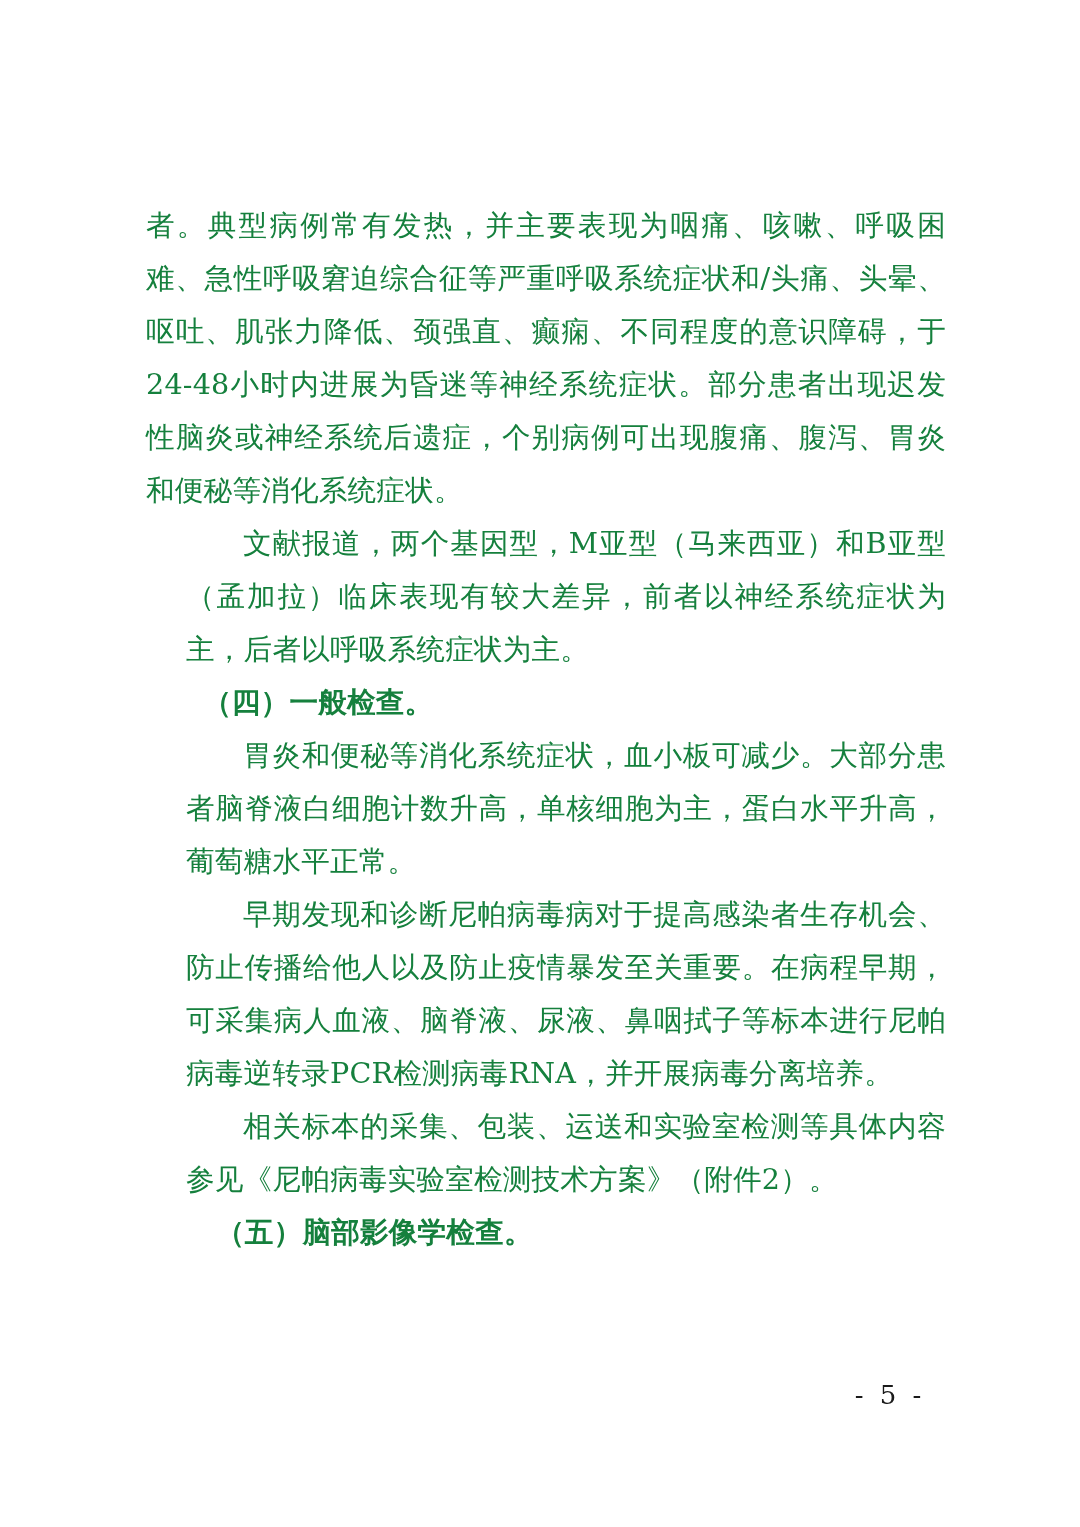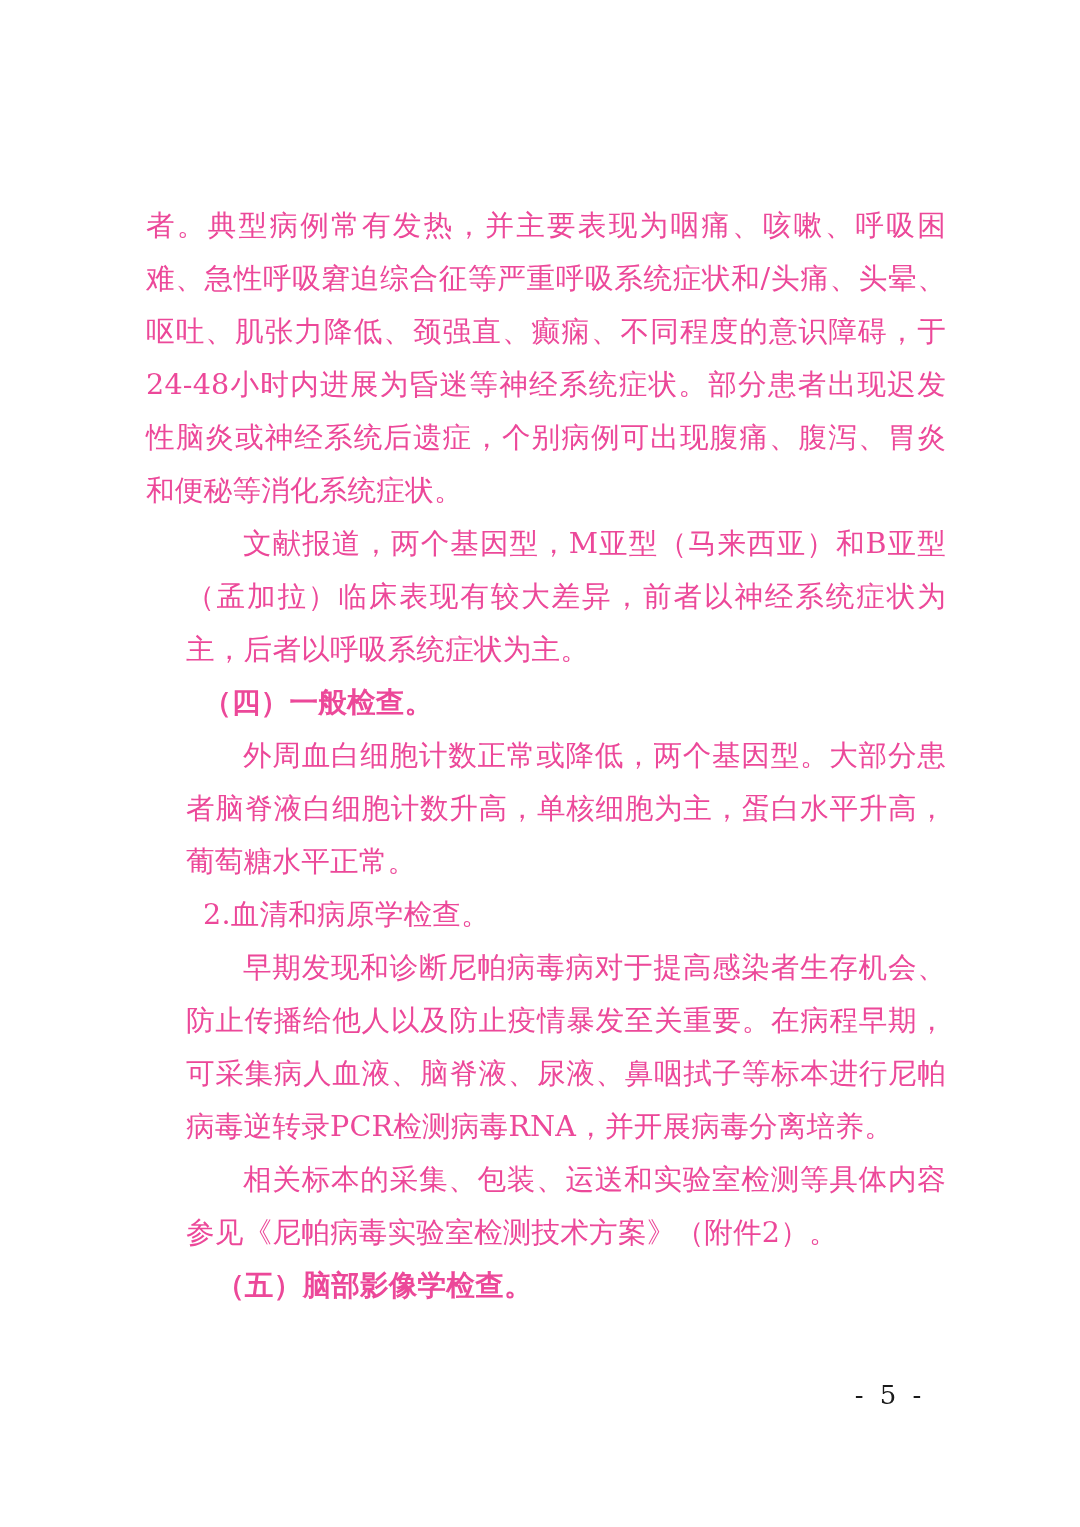--- a/index.html
+++ b/index.html
@@ -3,21 +3,21 @@
   <meta charset="utf-8">
   <style>
     html, body { margin: 0; padding: 0; background: #ffffff; }
     body { width: 1080px; height: 1527px; position: relative; overflow: hidden; }
     .page {
       position: absolute; left: 0; top: 0; width: 1080px; height: 1527px; background: #fff;
     }
     .body-text {
       position: absolute; left: 146px; top: 199px; width: 800px;
       font-family: "DejaVu Serif", "Liberation Serif", serif;
-      font-size: 28.6px; line-height: 53px; color: #ec4899;
+      font-size: 28.6px; line-height: 53px; color: #15803d;
       text-align: justify; text-justify: inter-character;
       letter-spacing: 0.2px;
     }
     .para { margin: 0; text-indent: 0; }
     .para.indent { text-indent: 57px; margin-left: 40px; }
     .heading { margin: 0; text-indent: 57px; font-weight: bold; }
     .heading.h2 { text-indent: 70px; }
     .subhead { margin: 0; text-indent: 57px; }
     .page-number {
       position: absolute; left: 850px; top: 1380px; width: 80px; text-align: center;
@@ -26,20 +26,19 @@
     }
   </style>
 </head>
 <body>
 
 <div class="page">
   <div class="body-text">
     <p class="para">者。典型病例常有发热，并主要表现为咽痛、咳嗽、呼吸困难、急性呼吸窘迫综合征等严重呼吸系统症状和/头痛、头晕、呕吐、肌张力降低、颈强直、癫痫、不同程度的意识障碍，于24-48小时内进展为昏迷等神经系统症状。部分患者出现迟发性脑炎或神经系统后遗症，个别病例可出现腹痛、腹泻、胃炎和便秘等消化系统症状。</p>
     <p class="para indent">文献报道，两个基因型，M亚型（马来西亚）和B亚型（孟加拉）临床表现有较大差异，前者以神经系统症状为主，后者以呼吸系统症状为主。</p>
     <p class="heading">（四）一般检查。</p>
-    <p class="para indent">外周血白细胞计数正常或降低，两个基因型。大部分患者脑脊液白细胞计数升高，单核细胞为主，蛋白水平升高，葡萄糖水平正常。</p>
-    <p class="subhead">2.血清和病原学检查。</p>
+    <p class="para indent">胃炎和便秘等消化系统症状，血小板可减少。大部分患者脑脊液白细胞计数升高，单核细胞为主，蛋白水平升高，葡萄糖水平正常。</p>
     <p class="para indent">早期发现和诊断尼帕病毒病对于提高感染者生存机会、防止传播给他人以及防止疫情暴发至关重要。在病程早期，可采集病人血液、脑脊液、尿液、鼻咽拭子等标本进行尼帕病毒逆转录PCR检测病毒RNA，并开展病毒分离培养。</p>
     <p class="para indent">相关标本的采集、包装、运送和实验室检测等具体内容参见《尼帕病毒实验室检测技术方案》（附件2）。</p>
     <p class="heading h2">（五）脑部影像学检查。</p>
   </div>
   <div class="page-number">- 5 -</div>
 </div>
 
 </body></html>

